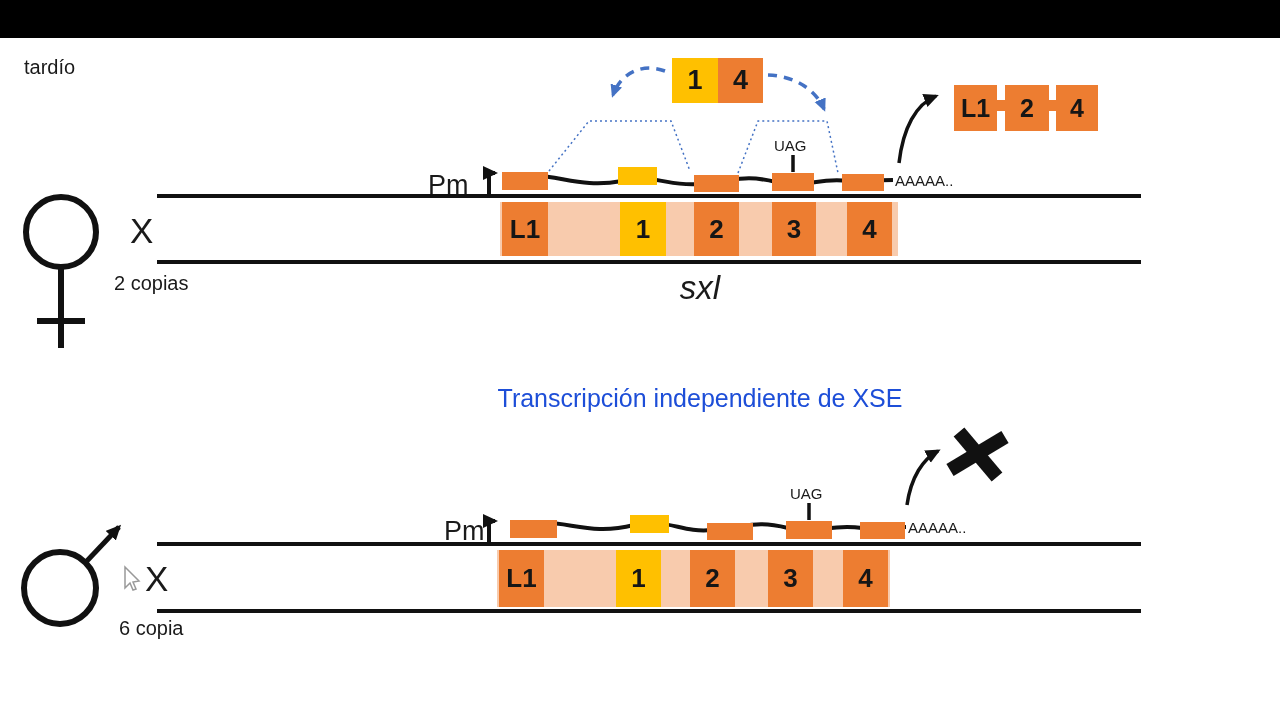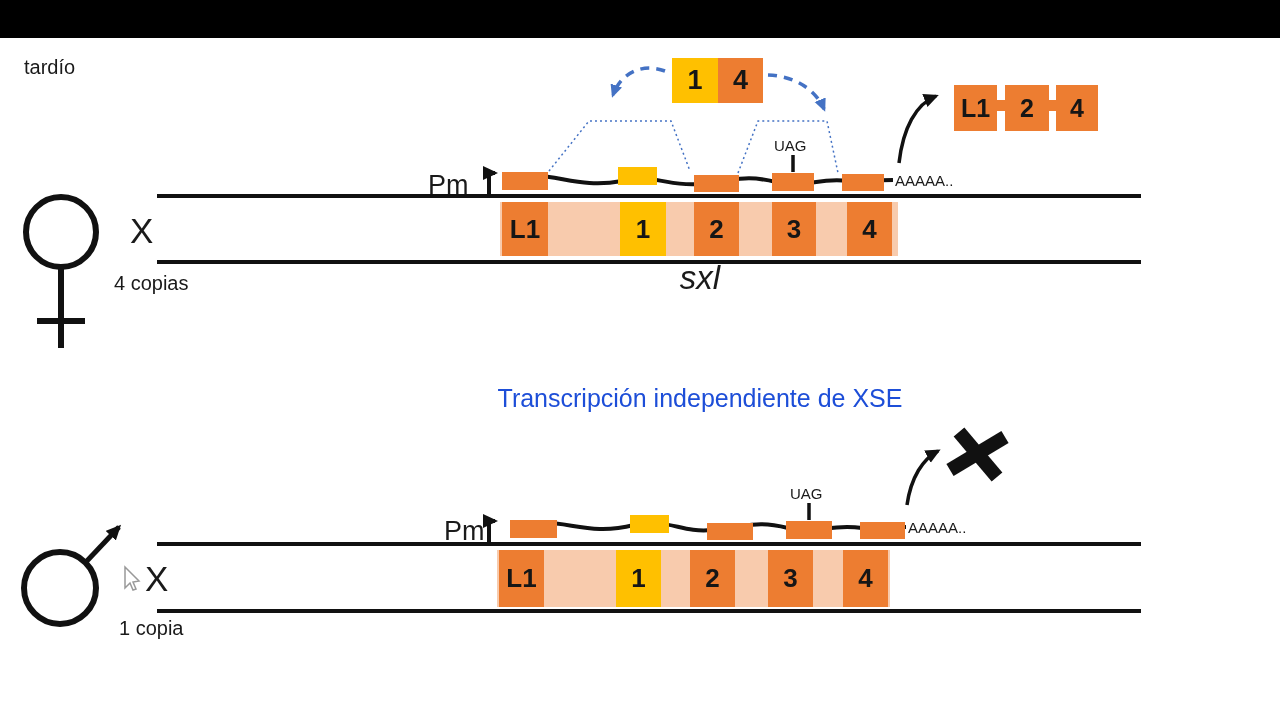--- a/index.html
+++ b/index.html
@@ -99,24 +99,24 @@
   <div class="box orange" style="left:772px;top:173px;width:42px;height:18px;"></div>
   <div class="box orange" style="left:842px;top:174px;width:42px;height:17px;"></div>
 
   <div class="band" style="left:500px;top:202px;width:398px;height:54px;"></div>
   <div class="box orange" style="left:502px;top:202px;width:46px;height:54px;font-size:26px;">L1</div>
   <div class="box yellow" style="left:620px;top:202px;width:46px;height:54px;font-size:26px;">1</div>
   <div class="box orange" style="left:694px;top:202px;width:45px;height:54px;font-size:26px;">2</div>
   <div class="box orange" style="left:772px;top:202px;width:44px;height:54px;font-size:26px;">3</div>
   <div class="box orange" style="left:847px;top:202px;width:45px;height:54px;font-size:26px;">4</div>
 
-  <div class="t bold ital ctr" style="left:600px;top:259px;width:200px;font-size:33px;text-align:center;">sxl</div>
+  <div class="t bold ital ctr" style="left:600px;top:269px;width:200px;font-size:33px;text-align:center;">sxl</div>
 
   <div class="t bold" style="left:130px;top:211px;font-size:35px;">X</div>
-  <div class="t bold" style="left:114px;top:272px;font-size:20px;">4 copias</div>
+  <div class="t bold" style="left:114px;top:272px;font-size:20px;">2 copias</div>
 
   <div class="t ctr" style="left:400px;top:384px;width:600px;font-size:25px;color:#1d4ed8;">Transcripción independiente de XSE</div>
 
   <div class="t bold" style="left:444px;top:516px;font-size:27px;">Pm</div>
   <div class="t bold" style="left:790px;top:485px;font-size:15px;">UAG</div>
   <div class="t bold" style="left:908px;top:519px;font-size:15px;">AAAAA..</div>
 
   <div class="box orange" style="left:510px;top:520px;width:47px;height:18px;"></div>
   <div class="box yellow" style="left:630px;top:515px;width:39px;height:18px;"></div>
   <div class="box orange" style="left:707px;top:523px;width:46px;height:17px;"></div>
@@ -124,15 +124,15 @@
   <div class="box orange" style="left:860px;top:522px;width:45px;height:17px;"></div>
 
   <div class="band" style="left:497px;top:550px;width:393px;height:57px;"></div>
   <div class="box orange" style="left:499px;top:550px;width:45px;height:57px;font-size:26px;">L1</div>
   <div class="box yellow" style="left:616px;top:550px;width:45px;height:57px;font-size:26px;">1</div>
   <div class="box orange" style="left:690px;top:550px;width:45px;height:57px;font-size:26px;">2</div>
   <div class="box orange" style="left:768px;top:550px;width:45px;height:57px;font-size:26px;">3</div>
   <div class="box orange" style="left:843px;top:550px;width:45px;height:57px;font-size:26px;">4</div>
 
   <div class="t bold" style="left:145px;top:559px;font-size:35px;">X</div>
-  <div class="t bold" style="left:119px;top:617px;font-size:20px;">1 copia</div>
+  <div class="t bold" style="left:119px;top:617px;font-size:20px;">6 copia</div>
 
 </div>
 
 </body></html>

